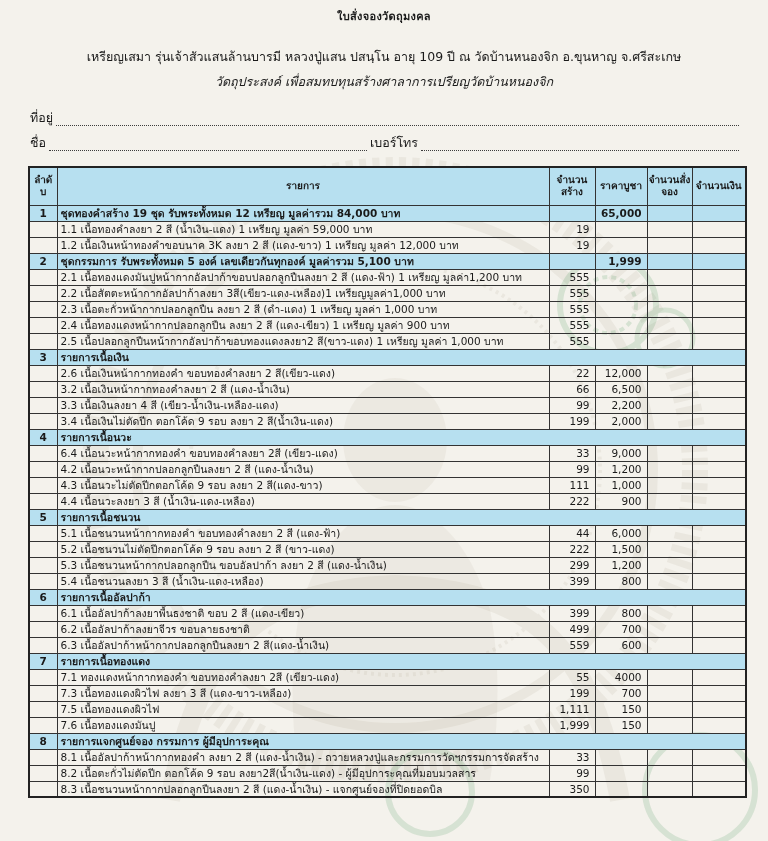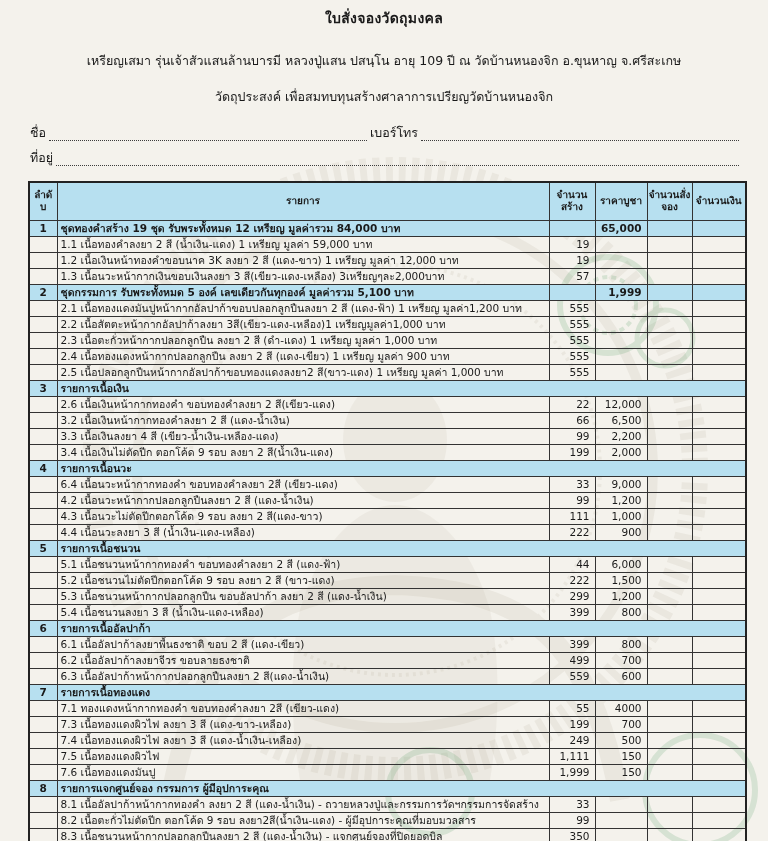--- a/index.html
+++ b/index.html
@@ -18,23 +18,23 @@
   }
   .watermark {
     position: absolute;
     inset: 0;
     z-index: 0;
     pointer-events: none;
   }
   .content { position: relative; z-index: 1; }
 
   .doc-header { text-align: center; padding-top: 7px; }
-  .doc-title { font-size: 14px; font-weight: bold; letter-spacing: .3px; }
+  .doc-title { font-size: 11px; font-weight: bold; letter-spacing: .3px; }
   .doc-sub1  { font-size: 12.5px; margin-top: 22px; }
-  .doc-sub2  { font-size: 12.5px; margin-top: 16px; }
+  .doc-sub2  { font-size: 12.5px; margin-top: 5px; font-style: italic; }
 
   .form-lines { margin: 16px 26px 0 30px; font-size: 12.5px; }
   .form-line { display: flex; align-items: flex-end; margin-top: 5px; }
   .form-label { white-space: nowrap; }
   .dots { flex: 1; border-bottom: 1.6px dotted #3c3c3c; height: 13px; margin: 0 3px 2px 3px; }
 
   table.order-table {
     margin: 13px 0 0 28px;
     width: 717px;
     border-collapse: collapse;
@@ -99,27 +99,27 @@
 
   <div class="content">
     <div class="doc-header">
       <div class="doc-title">ใบสั่งจองวัดถุมงคล</div>
       <div class="doc-sub1">เหรียญเสมา รุ่นเจ้าสัวแสนล้านบารมี หลวงปู่แสน ปสนฺโน อายุ 109 ปี ณ วัดบ้านหนองจิก อ.ขุนหาญ จ.ศรีสะเกษ</div>
       <div class="doc-sub2">วัดถุประสงค์ เพื่อสมทบทุนสร้างศาลาการเปรียญวัดบ้านหนองจิก</div>
     </div>
 
     <div class="form-lines">
       <div class="form-line">
+        <span class="form-label">ที่อยู่</span>
+        <span class="dots"></span>
+      </div>
+      <div class="form-line">
         <span class="form-label">ชื่อ</span>
         <span class="dots"></span>
         <span class="form-label">เบอร์โทร</span>
-        <span class="dots"></span>
-      </div>
-      <div class="form-line">
-        <span class="form-label">ที่อยู่</span>
         <span class="dots"></span>
       </div>
     </div>
 
     <table class="order-table">
       <colgroup>
         <col style="width:28px">
         <col style="width:492px">
         <col style="width:46px">
         <col style="width:52px">
@@ -154,28 +154,20 @@
             <td class="num"></td>
           </tr>
           <tr>
             <td class="no-cell"></td>
             <td class="desc">1.2 เนื้อเงินหน้าทองคำขอบนาค 3K ลงยา 2 สี (แดง-ขาว) 1 เหรียญ มูลค่า 12,000 บาท</td>
             <td class="num">19</td>
             <td class="num"></td>
             <td class="num"></td>
             <td class="num"></td>
           </tr>
-          <tr>
-            <td class="no-cell"></td>
-            <td class="desc">1.3 เนื้อนวะหน้ากากเงินขอบเงินลงยา 3 สี(เขียว-แดง-เหลือง) 3เหรียญๆละ2,000บาท</td>
-            <td class="num">57</td>
-            <td class="num"></td>
-            <td class="num"></td>
-            <td class="num"></td>
-          </tr>
           <tr class="section">
             <td class="no-cell">2</td>
             <td class="desc">ชุดกรรมการ รับพระทั้งหมด 5 องค์ เลขเดียวกันทุกองค์ มูลค่ารวม 5,100 บาท</td>
             <td class="num"></td>
             <td class="num">1,999</td>
             <td class="num"></td>
             <td class="num"></td>
           </tr>
           <tr>
             <td class="no-cell"></td>
@@ -363,28 +355,20 @@
             <td class="num">55</td>
             <td class="num">4000</td>
             <td class="num"></td>
             <td class="num"></td>
           </tr>
           <tr>
             <td class="no-cell"></td>
             <td class="desc">7.3 เนื้อทองแดงผิวไฟ ลงยา 3 สี (แดง-ขาว-เหลือง)</td>
             <td class="num">199</td>
             <td class="num">700</td>
-            <td class="num"></td>
-            <td class="num"></td>
-          </tr>
-          <tr>
-            <td class="no-cell"></td>
-            <td class="desc">7.4 เนื้อทองแดงผิวไฟ ลงยา 3 สี (แดง-น้ำเงิน-เหลือง)</td>
-            <td class="num">249</td>
-            <td class="num">500</td>
             <td class="num"></td>
             <td class="num"></td>
           </tr>
           <tr>
             <td class="no-cell"></td>
             <td class="desc">7.5 เนื้อทองแดงผิวไฟ</td>
             <td class="num">1,111</td>
             <td class="num">150</td>
             <td class="num"></td>
             <td class="num"></td>

